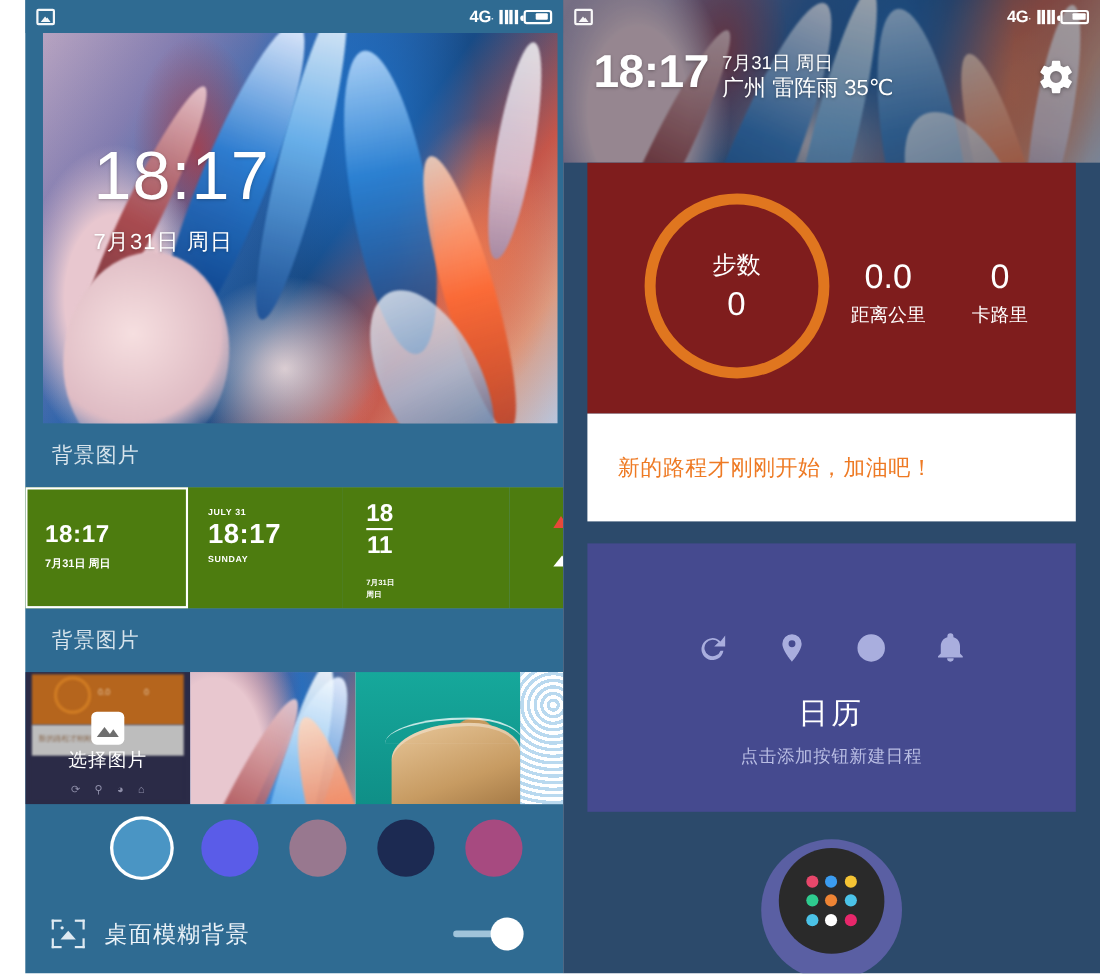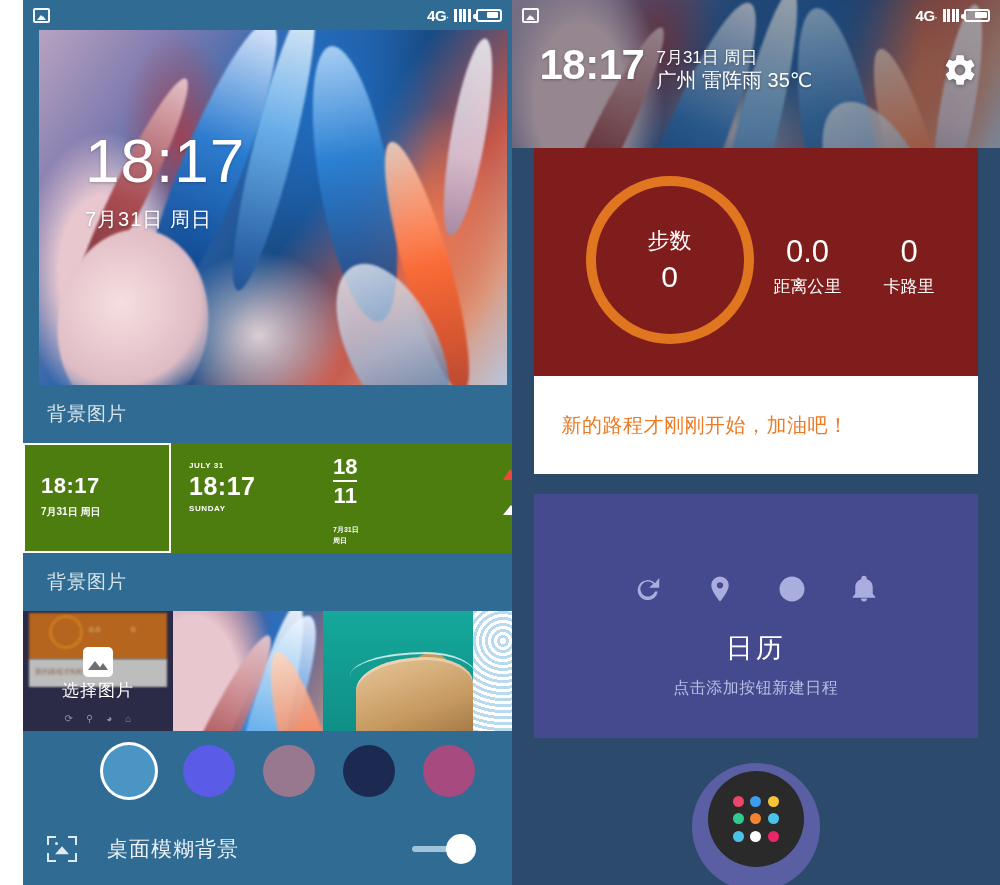--- a/index.html
+++ b/index.html
@@ -168,21 +168,21 @@
       repeating-radial-gradient(circle at 60% 25%, #ffffff 0 3px, #b9d9ef 3px 6px),
       linear-gradient(#cfe4f2,#9fc5e0); }
 
   
   .dots{ height:80px; display:flex; align-items:center; gap:28px; padding-left:80px; }
   .dot{ width:52px; height:52px; border-radius:50%; }
   .dot.sel{ box-shadow:0 0 0 3px #ffffff; }
 
   .blur-row{
     position:absolute; left:0; right:12px; bottom:8px; height:56px;
-    display:flex; align-items:center; padding:0 24px;gap:12px;
+    display:flex; align-items:center; padding:0 24px;
   }
   .frame-icon{ width:30px;height:26px;position:relative; }
   .frame-icon i{ position:absolute; width:9px;height:9px; border:2.5px solid #dfeaf2;}
   .frame-icon i:nth-child(1){left:0;top:0;border-right:0;border-bottom:0}
   .frame-icon i:nth-child(2){right:0;top:0;border-left:0;border-bottom:0}
   .frame-icon i:nth-child(3){left:0;bottom:0;border-right:0;border-top:0}
   .frame-icon i:nth-child(4){right:0;bottom:0;border-left:0;border-top:0}
   .frame-icon u{ position:absolute; left:50%; top:50%; transform:translate(-50%,-35%);
     width:0;height:0;border-left:7px solid transparent;border-right:7px solid transparent;border-bottom:8px solid #dfeaf2;}
   .frame-icon b{ position:absolute; left:8px; top:6px; width:3px;height:3px;background:#dfeaf2;border-radius:50%;}

